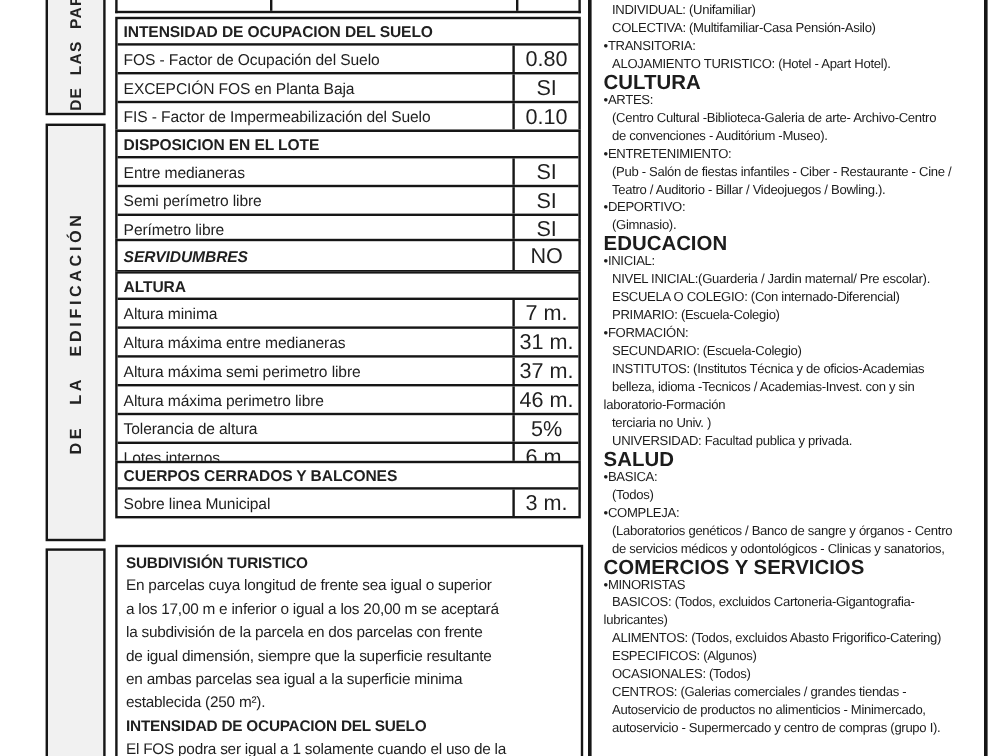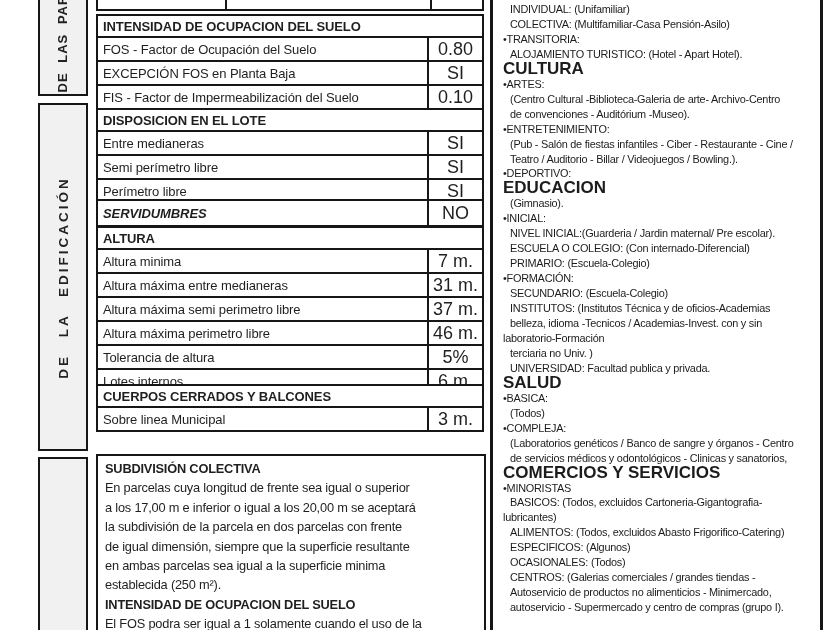--- a/index.html
+++ b/index.html
@@ -160,21 +160,21 @@
 
   <div class="tbl" style="top:384px;">
     <div class="hdr">CUERPOS CERRADOS Y BALCONES</div>
     <div class="row">
         <div class="lbl">Sobre linea Municipal</div>
         <div class="val">3 m.</div>
       </div>
   </div>
 
   <div class="subbox">
-    <div class="sline bold">SUBDIVISIÓN COLECTIVA</div>
+    <div class="sline bold">SUBDIVISIÓN TURISTICO</div>
     <div class="sline">En parcelas cuya longitud de frente sea igual o superior</div>
       <div class="sline">a los 17,00 m e inferior o igual a los 20,00 m se aceptará</div>
       <div class="sline">la subdivisión de la parcela en dos parcelas con frente</div>
       <div class="sline">de igual dimensión, siempre que la superficie resultante</div>
       <div class="sline">en ambas parcelas sea igual a la superficie minima</div>
       <div class="sline">establecida (250 m²).</div>
     <div class="sline bold">INTENSIDAD DE OCUPACION DEL SUELO</div>
     <div class="sline">El FOS podra ser igual a 1 solamente cuando el uso de la</div>
   </div>
 
@@ -186,22 +186,22 @@
       <div class="uline bullet">•TRANSITORIA:</div>
       <div class="uline sub">ALOJAMIENTO TURISTICO: (Hotel - Apart Hotel).</div>
       <div class="uline header">CULTURA</div>
       <div class="uline bullet">•ARTES:</div>
       <div class="uline sub">(Centro Cultural -Biblioteca-Galeria de arte- Archivo-Centro</div>
       <div class="uline sub">de convenciones - Auditórium -Museo).</div>
       <div class="uline bullet">•ENTRETENIMIENTO:</div>
       <div class="uline sub">(Pub - Salón de fiestas infantiles - Ciber - Restaurante - Cine /</div>
       <div class="uline sub">Teatro / Auditorio - Billar / Videojuegos / Bowling.).</div>
       <div class="uline bullet">•DEPORTIVO:</div>
+      <div class="uline sub">(Gimnasio).</div>
       <div class="uline header">EDUCACION</div>
-      <div class="uline sub">(Gimnasio).</div>
       <div class="uline bullet">•INICIAL:</div>
       <div class="uline sub">NIVEL INICIAL:(Guarderia / Jardin maternal/ Pre escolar).</div>
       <div class="uline sub">ESCUELA O COLEGIO: (Con internado-Diferencial)</div>
       <div class="uline sub">PRIMARIO: (Escuela-Colegio)</div>
       <div class="uline bullet">•FORMACIÓN:</div>
       <div class="uline sub">SECUNDARIO: (Escuela-Colegio)</div>
       <div class="uline sub">INSTITUTOS: (Institutos Técnica y de oficios-Academias</div>
       <div class="uline sub">belleza, idioma -Tecnicos / Academias-Invest. con y sin</div>
       <div class="uline flush">laboratorio-Formación</div>
       <div class="uline sub">terciaria no Univ. )</div>

